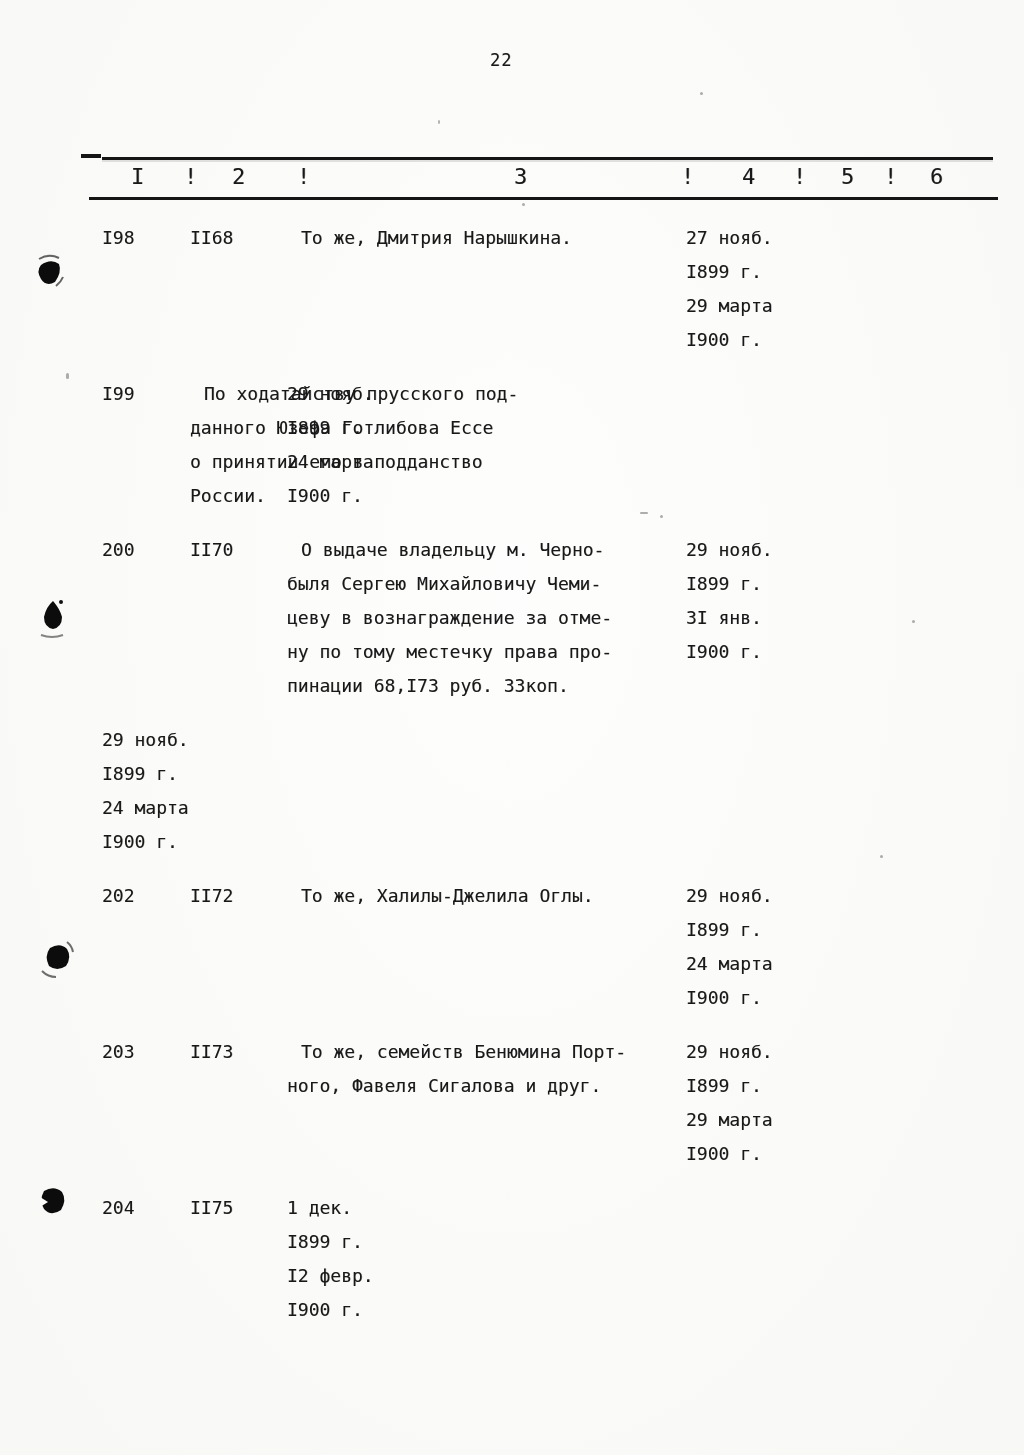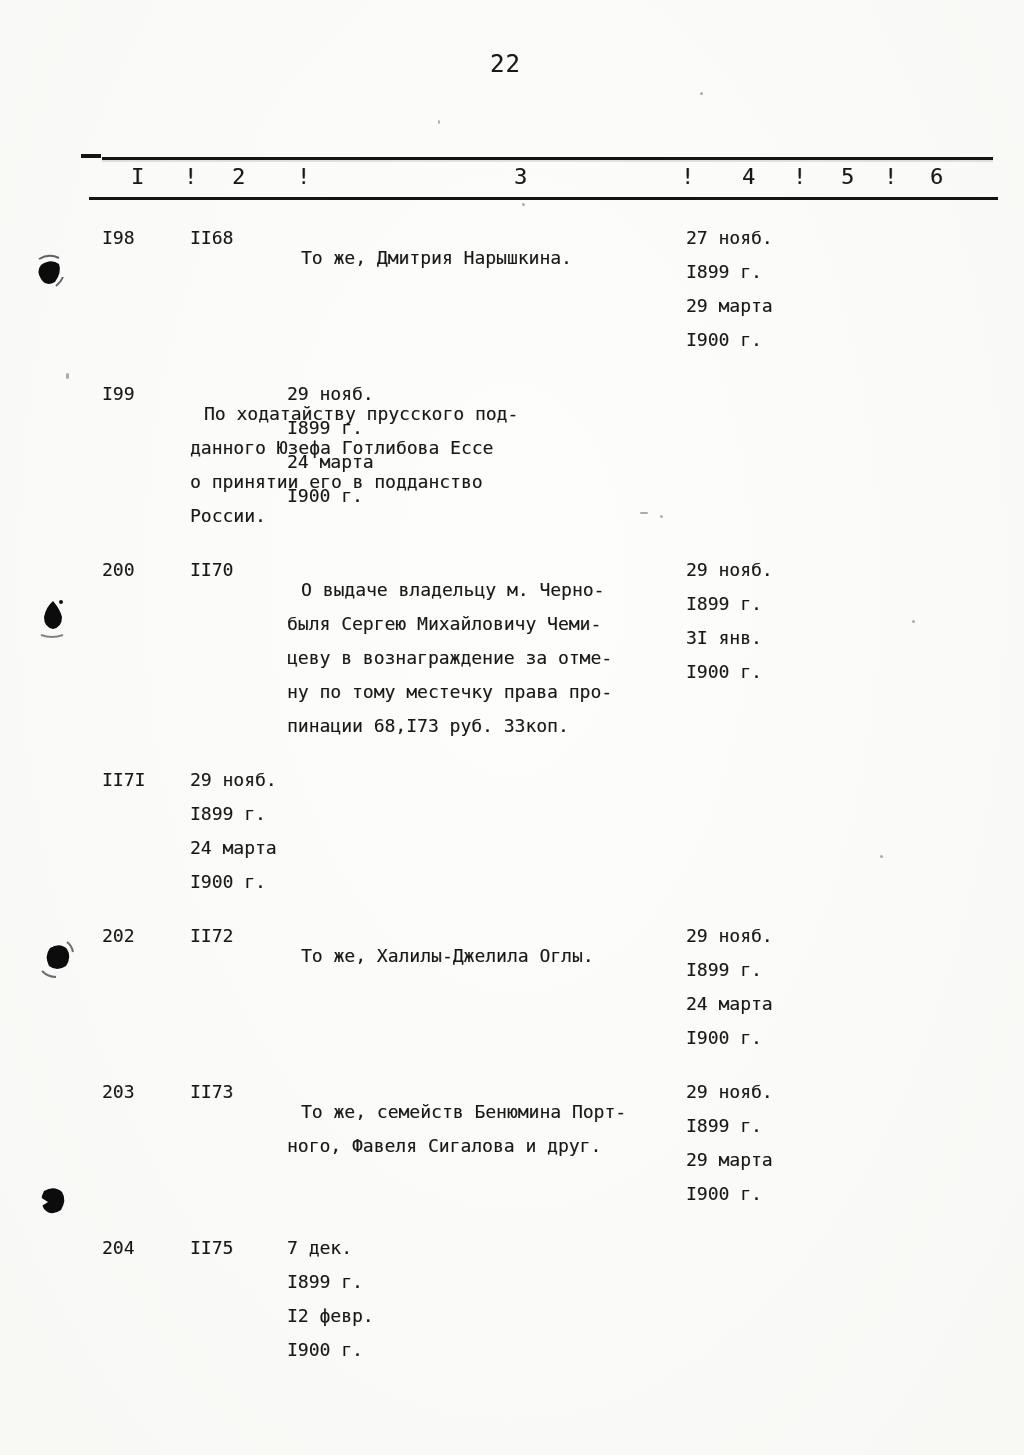--- a/index.html
+++ b/index.html
@@ -13,21 +13,21 @@
   }
   .scan-page {
     position:absolute; inset:0;
     background:
       radial-gradient(ellipse at 50% 40%, rgba(255,255,255,0.6), rgba(240,240,236,0.25) 90%),
       #fbfbf9;
   }
   .ink { text-shadow:0.4px 0.4px 0 rgba(25,25,25,0.35); }
   .page-number {
     position:absolute; top:50px; left:490px;
-    font-size:24px; letter-spacing:1px;
+    font-size:17px; letter-spacing:1px;
   }
   
   .rule { position:absolute; background:#151515; }
   .rule-dash   { top:154px; left:81px;  width:20px;  height:4px; }
   .rule-top    { top:157px; left:102px; width:891px; height:3px; box-shadow:0 2px 0 rgba(30,30,30,0.12); }
   .rule-bottom { top:197px; left:89px;  width:909px; height:3px; }
   
   .header-row { position:absolute; top:164px; left:0; height:30px; width:1024px; font-size:22px; }
   .header-row span { position:absolute; top:0; }
   .hc0 { left:131px; } .hc1 { left:184px; } .hc2 { left:232px; }
@@ -37,21 +37,21 @@
   
   .tbody { position:absolute; top:221px; left:102px; width:900px; }
   .row {
     display:grid;
     grid-template-columns:88px 97px 399px 150px;
     margin-bottom:20px;
     font-size:18px;
     line-height:34px;
   }
   .cell { white-space:pre; }
-  .desc { text-indent:14px;margin-top:20px; }
+  .desc { text-indent:14px; }
   
   .blot { position:absolute; }
   
   .speck { position:absolute; background:#6b6b6b; border-radius:50%; opacity:0.55; }
 </style>
 </head>
 <body>
 
 <div class="scan-page">
 
@@ -103,21 +103,20 @@
 быля Сергею Михайловичу Чеми-
 цеву в вознаграждение за отме-
 ну по тому местечку права про-
 пинации 68,I73 руб. 33коп.</div>
       <div class="cell dates">29 нояб.
 I899 г.
 3I янв.
 I900 г.</div>
     </div>
     <div class="row">
-      <div class="cell">II7I</div>
       <div class="cell dates">29 нояб.
 I899 г.
 24 марта
 I900 г.</div>
     </div>
     <div class="row">
       <div class="cell">202</div>
       <div class="cell">II72</div>
       <div class="cell desc">То же, Халилы-Джелила Оглы.</div>
       <div class="cell dates">29 нояб.
@@ -131,21 +130,21 @@
       <div class="cell desc">То же, семейств Бенюмина Порт-
 ного, Фавеля Сигалова и друг.</div>
       <div class="cell dates">29 нояб.
 I899 г.
 29 марта
 I900 г.</div>
     </div>
     <div class="row">
       <div class="cell">204</div>
       <div class="cell">II75</div>
-      <div class="cell dates">7 дек.
+      <div class="cell dates">1 дек.
 I899 г.
 I2 февр.
 I900 г.</div>
     </div>
   </div>
 
   <svg class="blot" style="left:28px; top:250px;" width="42" height="46" viewBox="0 0 42 46">
     <path d="M11,9 Q21,3 31,8" fill="none" stroke="#222" stroke-width="2" opacity="0.7"></path>
     <path d="M13,15 Q23,8 31,14 Q34,22 27,32 Q18,37 13,29 Q8,21 13,15 Z" fill="#0c0c0c"></path>
     <path d="M28,36 Q33,32 35,27" fill="none" stroke="#222" stroke-width="2" opacity="0.7"></path>

